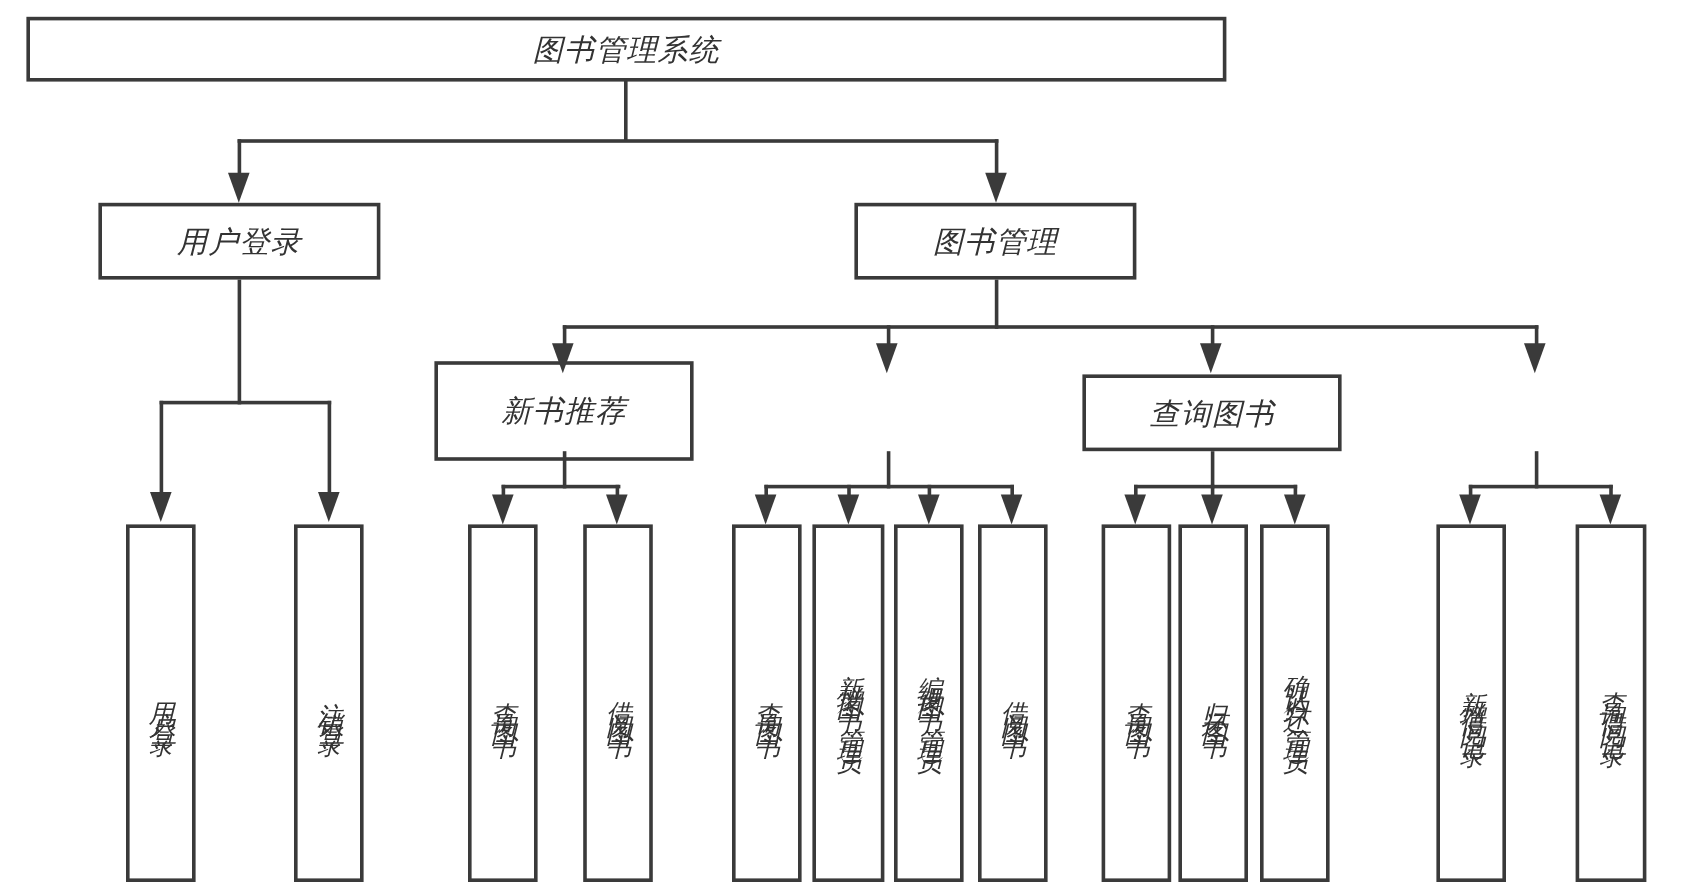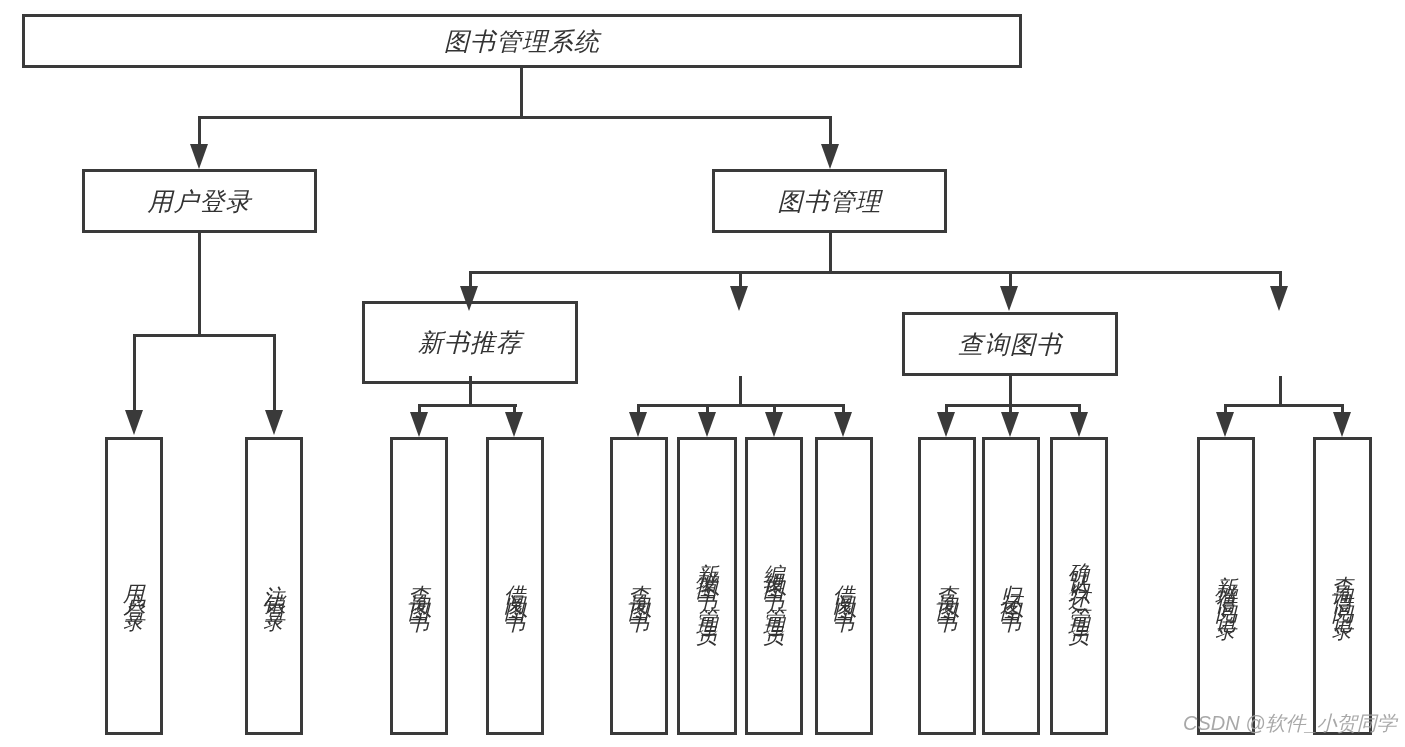--- a/index.html
+++ b/index.html
@@ -172,15 +172,14 @@
   <div class="vl" style="left:1078px;top:404px;height:10px"></div>
   <div class="arr" style="left:1070px;top:412px"></div>
 
   <div class="vl" style="left:1279px;top:376px;height:31px"></div>
   <div class="hl" style="left:1224px;top:404px;width:120px"></div>
   <div class="vl" style="left:1224px;top:404px;height:10px"></div>
   <div class="arr" style="left:1216px;top:412px"></div>
   <div class="vl" style="left:1341px;top:404px;height:10px"></div>
   <div class="arr" style="left:1333px;top:412px"></div>
 
-  <div class="watermark">CSDN @软件_小贺同学</div>
 
 </div>
 
 </body></html>

